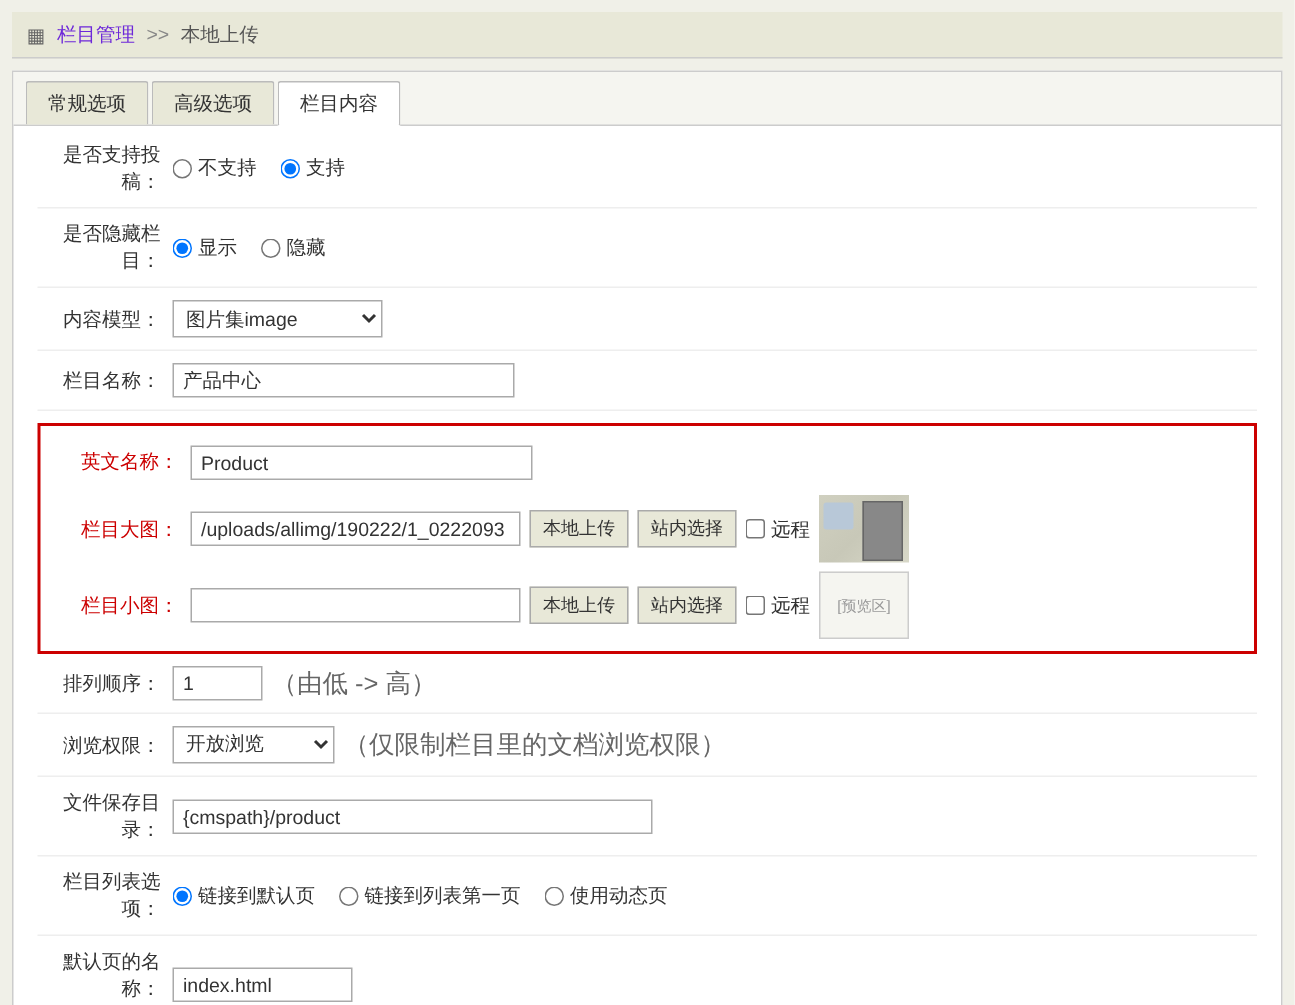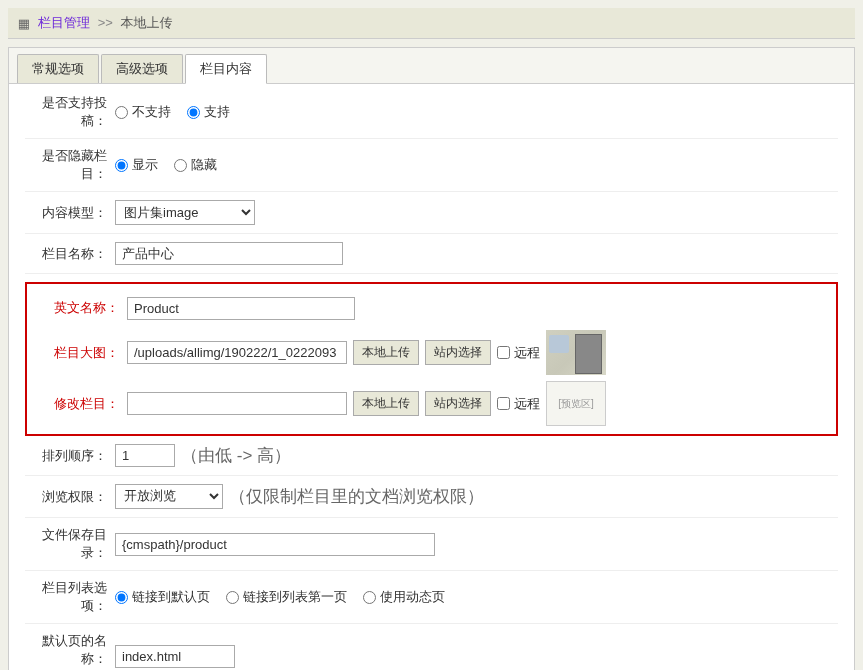--- a/index.html
+++ b/index.html
@@ -296,21 +296,21 @@
             <button class="btn-small">站内选择</button>
             <label class="checkbox-item">
               <input type="checkbox" style="">
               <span>远程</span>
             </label>
             <div class="image-preview-img"></div>
           </div>
         </div>
 
         <div class="form-row">
-          <div class="form-label required">修改栏目：</div>
+          <div class="form-label required">栏目小图：</div>
           <div class="form-content">
             <input type="text" class="text-input short" value="" style="">
             <button class="btn-small">本地上传</button>
             <button class="btn-small">站内选择</button>
             <label class="checkbox-item">
               <input type="checkbox" style="">
               <span>远程</span>
             </label>
             <div class="image-preview-placeholder">[预览区]</div>
           </div>

